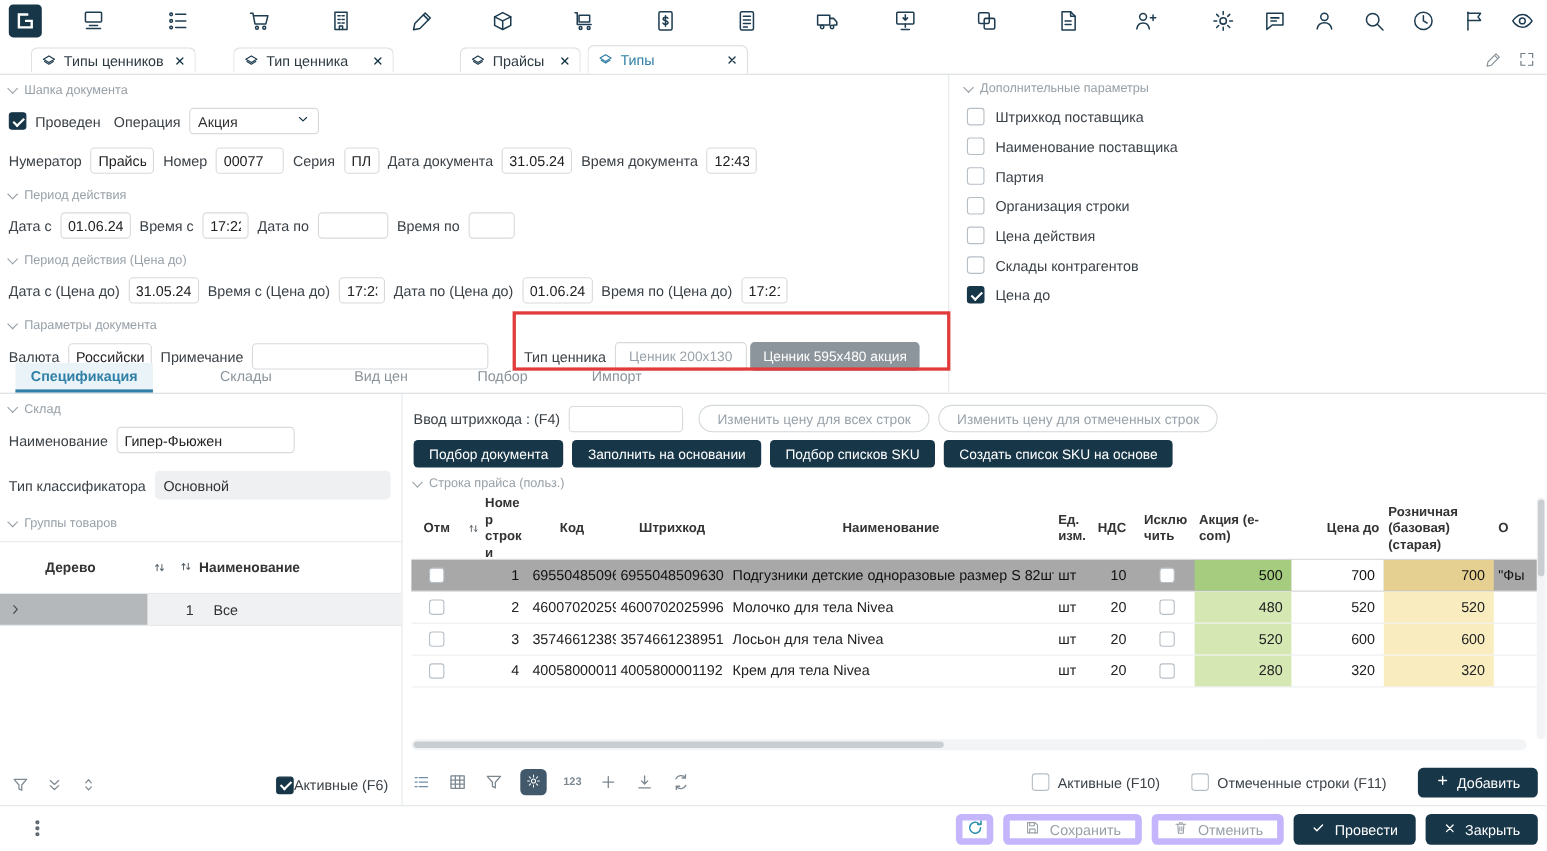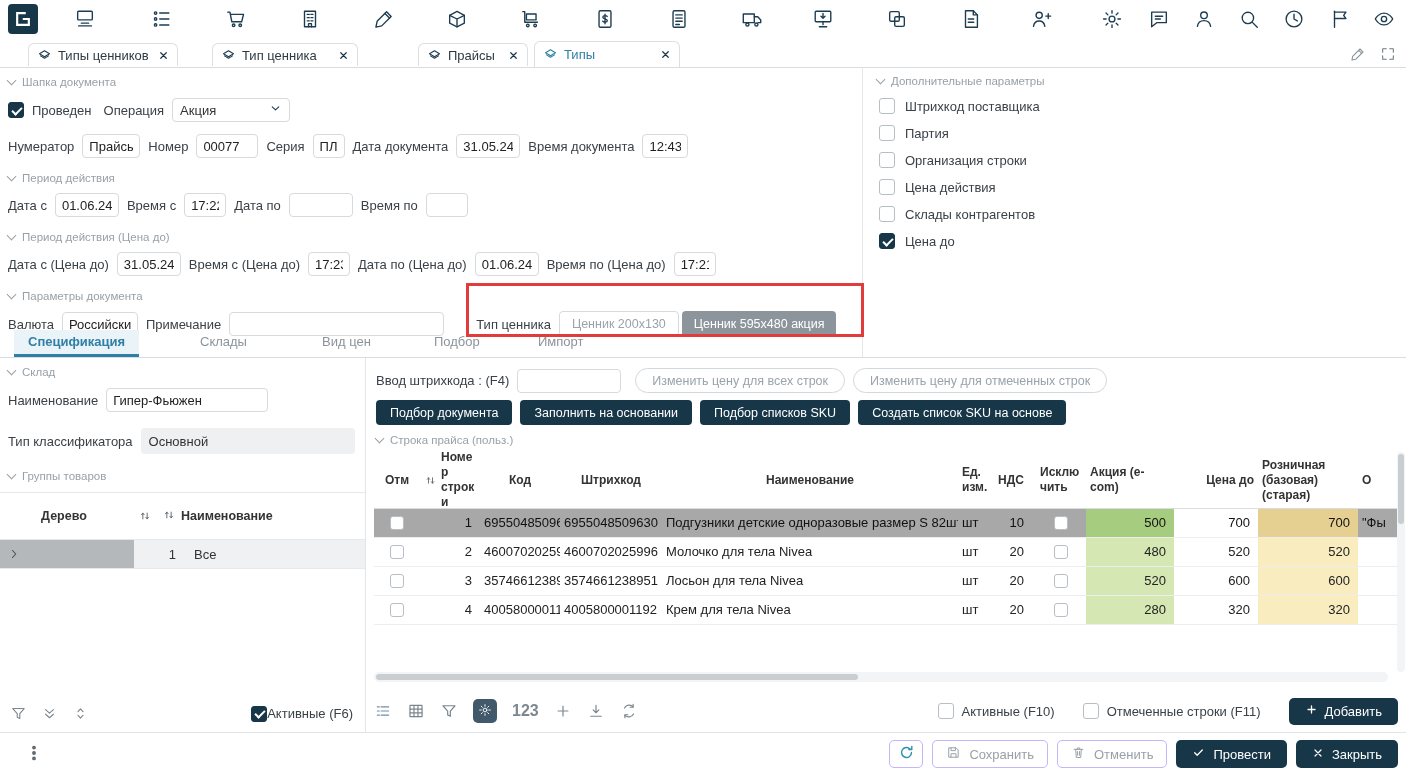--- a/index.html
+++ b/index.html
@@ -101,30 +101,30 @@
   .tr.sel .c-pto{background:#fff;}
 
   .hscroll{position:absolute;left:8px;top:314px;width:1014px;height:10px;background:#f3f4f5;border-radius:5px;}
   .hscroll .thumb{position:absolute;left:2px;top:2px;width:482px;height:6px;background:#c9ced2;border-radius:3px;}
   .vscroll{position:absolute;right:1px;top:94px;width:8px;height:220px;background:#f3f4f5;border-radius:4px;}
   .vscroll .thumb{position:absolute;left:1px;top:2px;width:6px;height:70px;background:#c9ced2;border-radius:3px;}
 
   .tfoot{position:absolute;left:8px;right:8px;top:338px;height:30px;display:flex;align-items:center;}
   .tfoot .ic{margin-right:15px;display:flex;cursor:pointer;}
   .gearbadge{width:24px;height:24px;background:#41596a;border-radius:5px;display:flex;align-items:center;justify-content:center;margin-right:15px;cursor:pointer;}
-  .cnt123{font-weight:700;color:#7c8790;font-size:16px;margin-right:15px;}
+  .cnt123{font-weight:700;color:#7c8790;font-size:10px;margin-right:15px;}
   .tfright{margin-left:auto;display:flex;align-items:center;gap:10px;}
   .tfcheck{display:flex;align-items:center;gap:8px;margin-right:18px;color:#3a4147;}
   .btn-add{height:27px;background:#173648;color:#fff;border:none;border-radius:5px;font:13px "Liberation Sans",sans-serif;padding:0 16px;display:flex;align-items:center;gap:7px;cursor:pointer;}
 
   
   .bottombar{position:absolute;left:0;top:732px;width:100%;height:42px;border-top:1px solid #e2e5e7;background:#fff;box-sizing:border-box;}
   .dotsv{position:absolute;left:24px;top:10px;display:flex;cursor:pointer;}
   .bbright{position:absolute;right:8px;top:7px;display:flex;gap:9px;}
-  .btn-ghost{height:28px;border:1px solid #c4b5fd;border-radius:5px;background:#fff;color:#98a1a8;font:13px "Liberation Sans",sans-serif;padding:0 13px;display:flex;align-items:center;gap:8px;cursor:pointer;}
+  .btn-ghost{height:28px;border:6px solid #c4b5fd;border-radius:5px;background:#fff;color:#98a1a8;font:13px "Liberation Sans",sans-serif;padding:0 13px;display:flex;align-items:center;gap:8px;cursor:pointer;}
   .btn-ghost.sq{width:34px;justify-content:center;padding:0;}
   .btn-dark{height:28px;border:none;border-radius:5px;background:#173648;color:#fff;font:13px "Liberation Sans",sans-serif;padding:0 16px;display:flex;align-items:center;gap:8px;cursor:pointer;}
 </style>
 </head>
 <body>
 
 <div id="app">
 
   <div class="toolbar">
     <div class="logo">
@@ -376,20 +376,24 @@
 
   <div class="rpanel">
     <div class="sec">
         <span class="chev"></span>
         <span>Дополнительные параметры</span>
       </div>
     <div>
         <div class="pitem">
           <span class="cb"></span>
           <span class="plabel">Штрихкод поставщика</span>
+        </div>
+        <div class="pitem">
+          <span class="cb"></span>
+          <span class="plabel">Наименование поставщика</span>
         </div>
         <div class="pitem">
           <span class="cb"></span>
           <span class="plabel">Партия</span>
         </div>
         <div class="pitem">
           <span class="cb"></span>
           <span class="plabel">Организация строки</span>
         </div>
         <div class="pitem">

